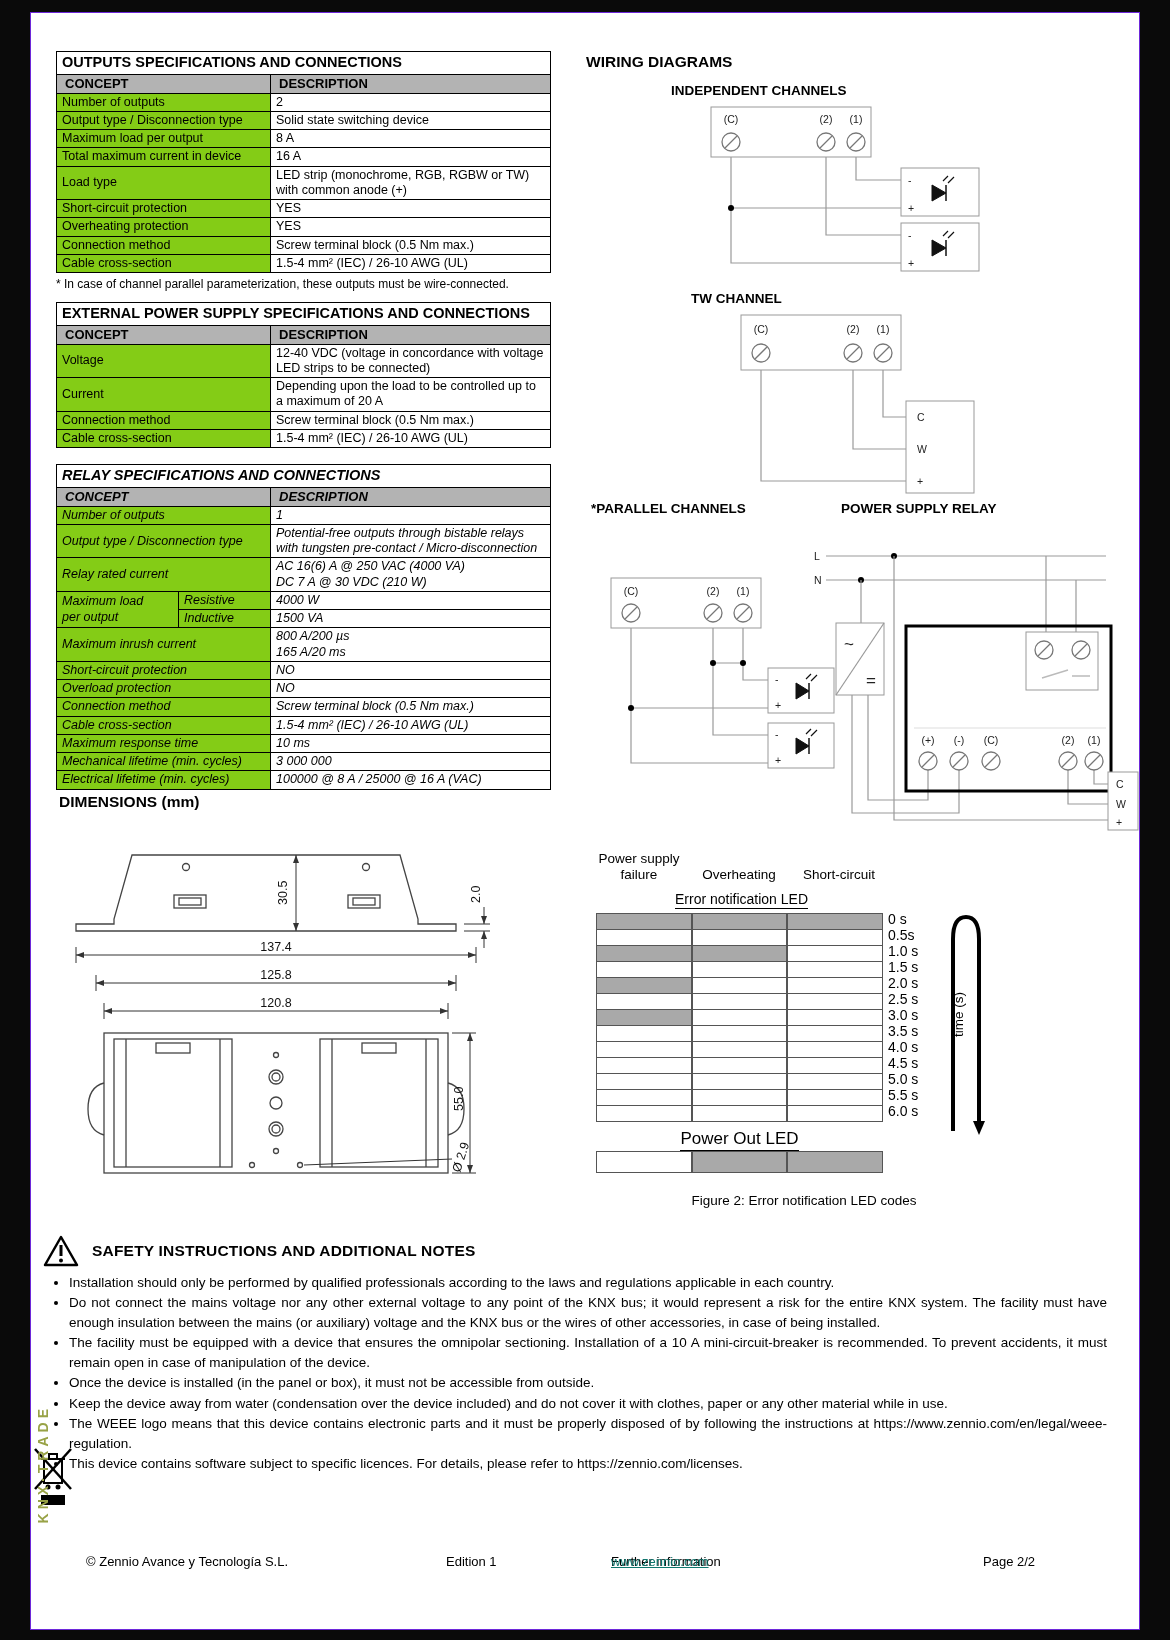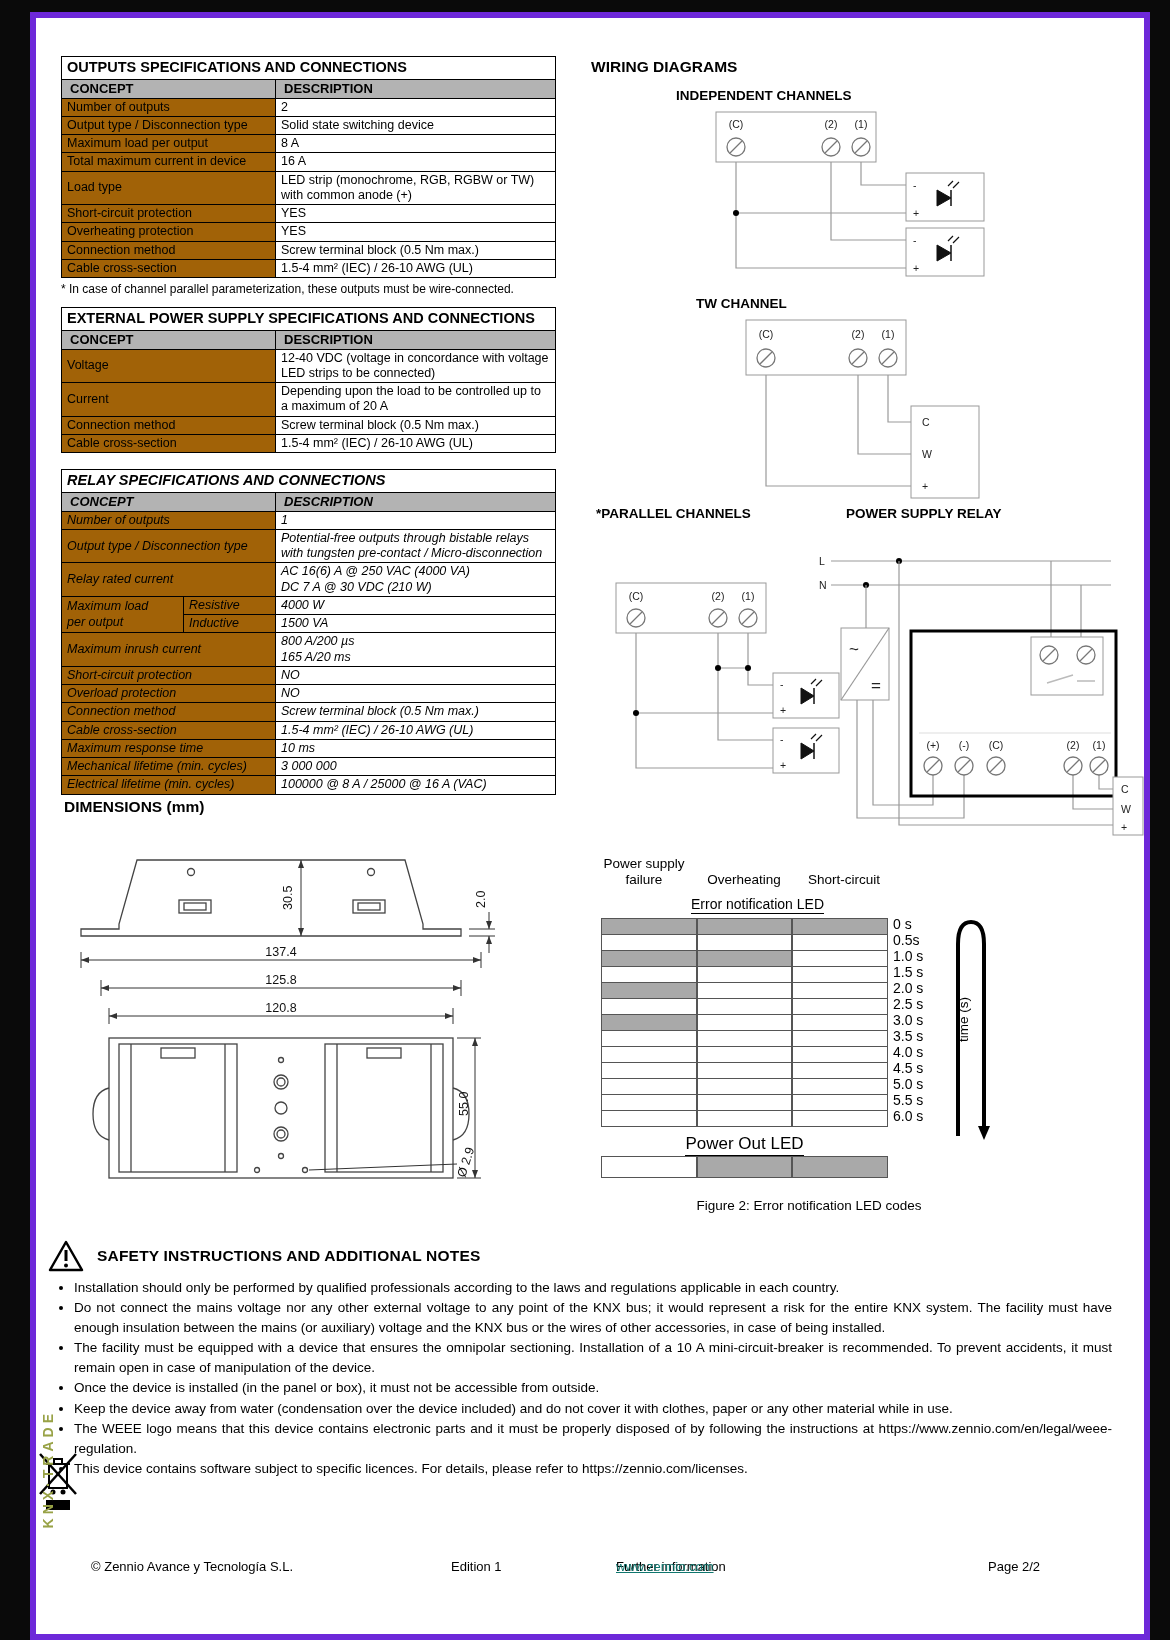--- a/index.html
+++ b/index.html
@@ -1,27 +1,27 @@
 <!DOCTYPE html>
 <html><head>
 <meta charset="utf-8">
 <style>
   html,body{margin:0;padding:0;}
   body{width:1170px;height:1640px;background:#0a0a0a;position:relative;
        font-family:"Liberation Sans",sans-serif;color:#000;}
   .page{position:absolute;left:30px;top:12px;width:1108px;height:1616px;
-        background:#fff;border:6px solid #6d28d9;overflow:hidden;}
+        background:#fff;border:1px solid #6d28d9;overflow:hidden;}
 
   
   .left-col{position:absolute;left:25px;top:38px;width:498px;}
   .spec-table{border-collapse:collapse;table-layout:fixed;width:495px;font-size:12.5px;}
   .spec-table td{border:1.2px solid #000;padding:1px 5px;line-height:1.22;vertical-align:middle;}
   .title-row td{font-weight:700;font-size:14.5px;padding:2px 5px;background:#fff;}
   .head-row td{background:#b3b3b3;font-weight:700;font-size:13px;padding-left:8px;}
-  td.concept{background:#a16207;}
+  td.concept{background:#84cc16;}
   .pre{white-space:pre-line;}
   .justify-title{text-align:justify;}
   .footnote{font-size:12px;margin:4px 0 11px 0;width:495px;}
   .tbl-gap{margin-top:16px;font-style:italic;}
 
   
   .sec-title{position:absolute;font-weight:700;font-size:15.5px;}
   .diag-title{position:absolute;font-weight:700;font-size:13.5px;text-align:left;}
   svg text{font-family:"Liberation Sans",sans-serif;}
   .wire{stroke:#9a9a9a;stroke-width:1.2;fill:none;}
@@ -33,21 +33,21 @@
   
   .dim-line{stroke:#333;stroke-width:1;fill:none;}
   .dim-txt{font-size:12.5px;fill:#111;}
   .outline{stroke:#444;stroke-width:1.3;fill:none;}
 
   
   .led-fig{position:absolute;left:558px;top:838px;width:448px;height:385px;}
   .led-headers{position:absolute;left:0;top:0;width:300px;display:flex;align-items:flex-end;
                text-align:center;font-size:13.5px;line-height:1.15;}
   .led-headers div{flex:1;}
-  .grid-title-wrap{position:absolute;left:20px;top:40px;width:287px;text-align:center;font-size:14px;}
+  .grid-title-wrap{position:absolute;left:9px;top:40px;width:287px;text-align:center;font-size:14px;}
   .u{border-bottom:1.5px solid #000;display:inline-block;padding-bottom:1px;}
   .led-grid{position:absolute;left:7px;top:62px;width:287px;border-top:1px solid #555;}
   .led-row{display:flex;}
   .led-cell{flex:1;height:15px;border:1px solid #555;border-top:none;background:#fff;}
   .led-cell.on{background:#a9a9a9;}
   .led-times{position:absolute;left:295px;top:60px;font-size:14px;}
   .led-time{height:16px;line-height:16px;padding-left:4px;}
   .time-arrow{position:absolute;left:356px;top:58px;}
   .po-title-wrap{position:absolute;left:7px;top:278px;width:287px;text-align:center;font-size:17px;}
   .power-out-row{position:absolute;left:7px;top:300px;width:287px;display:flex;border-top:1px solid #555;}

